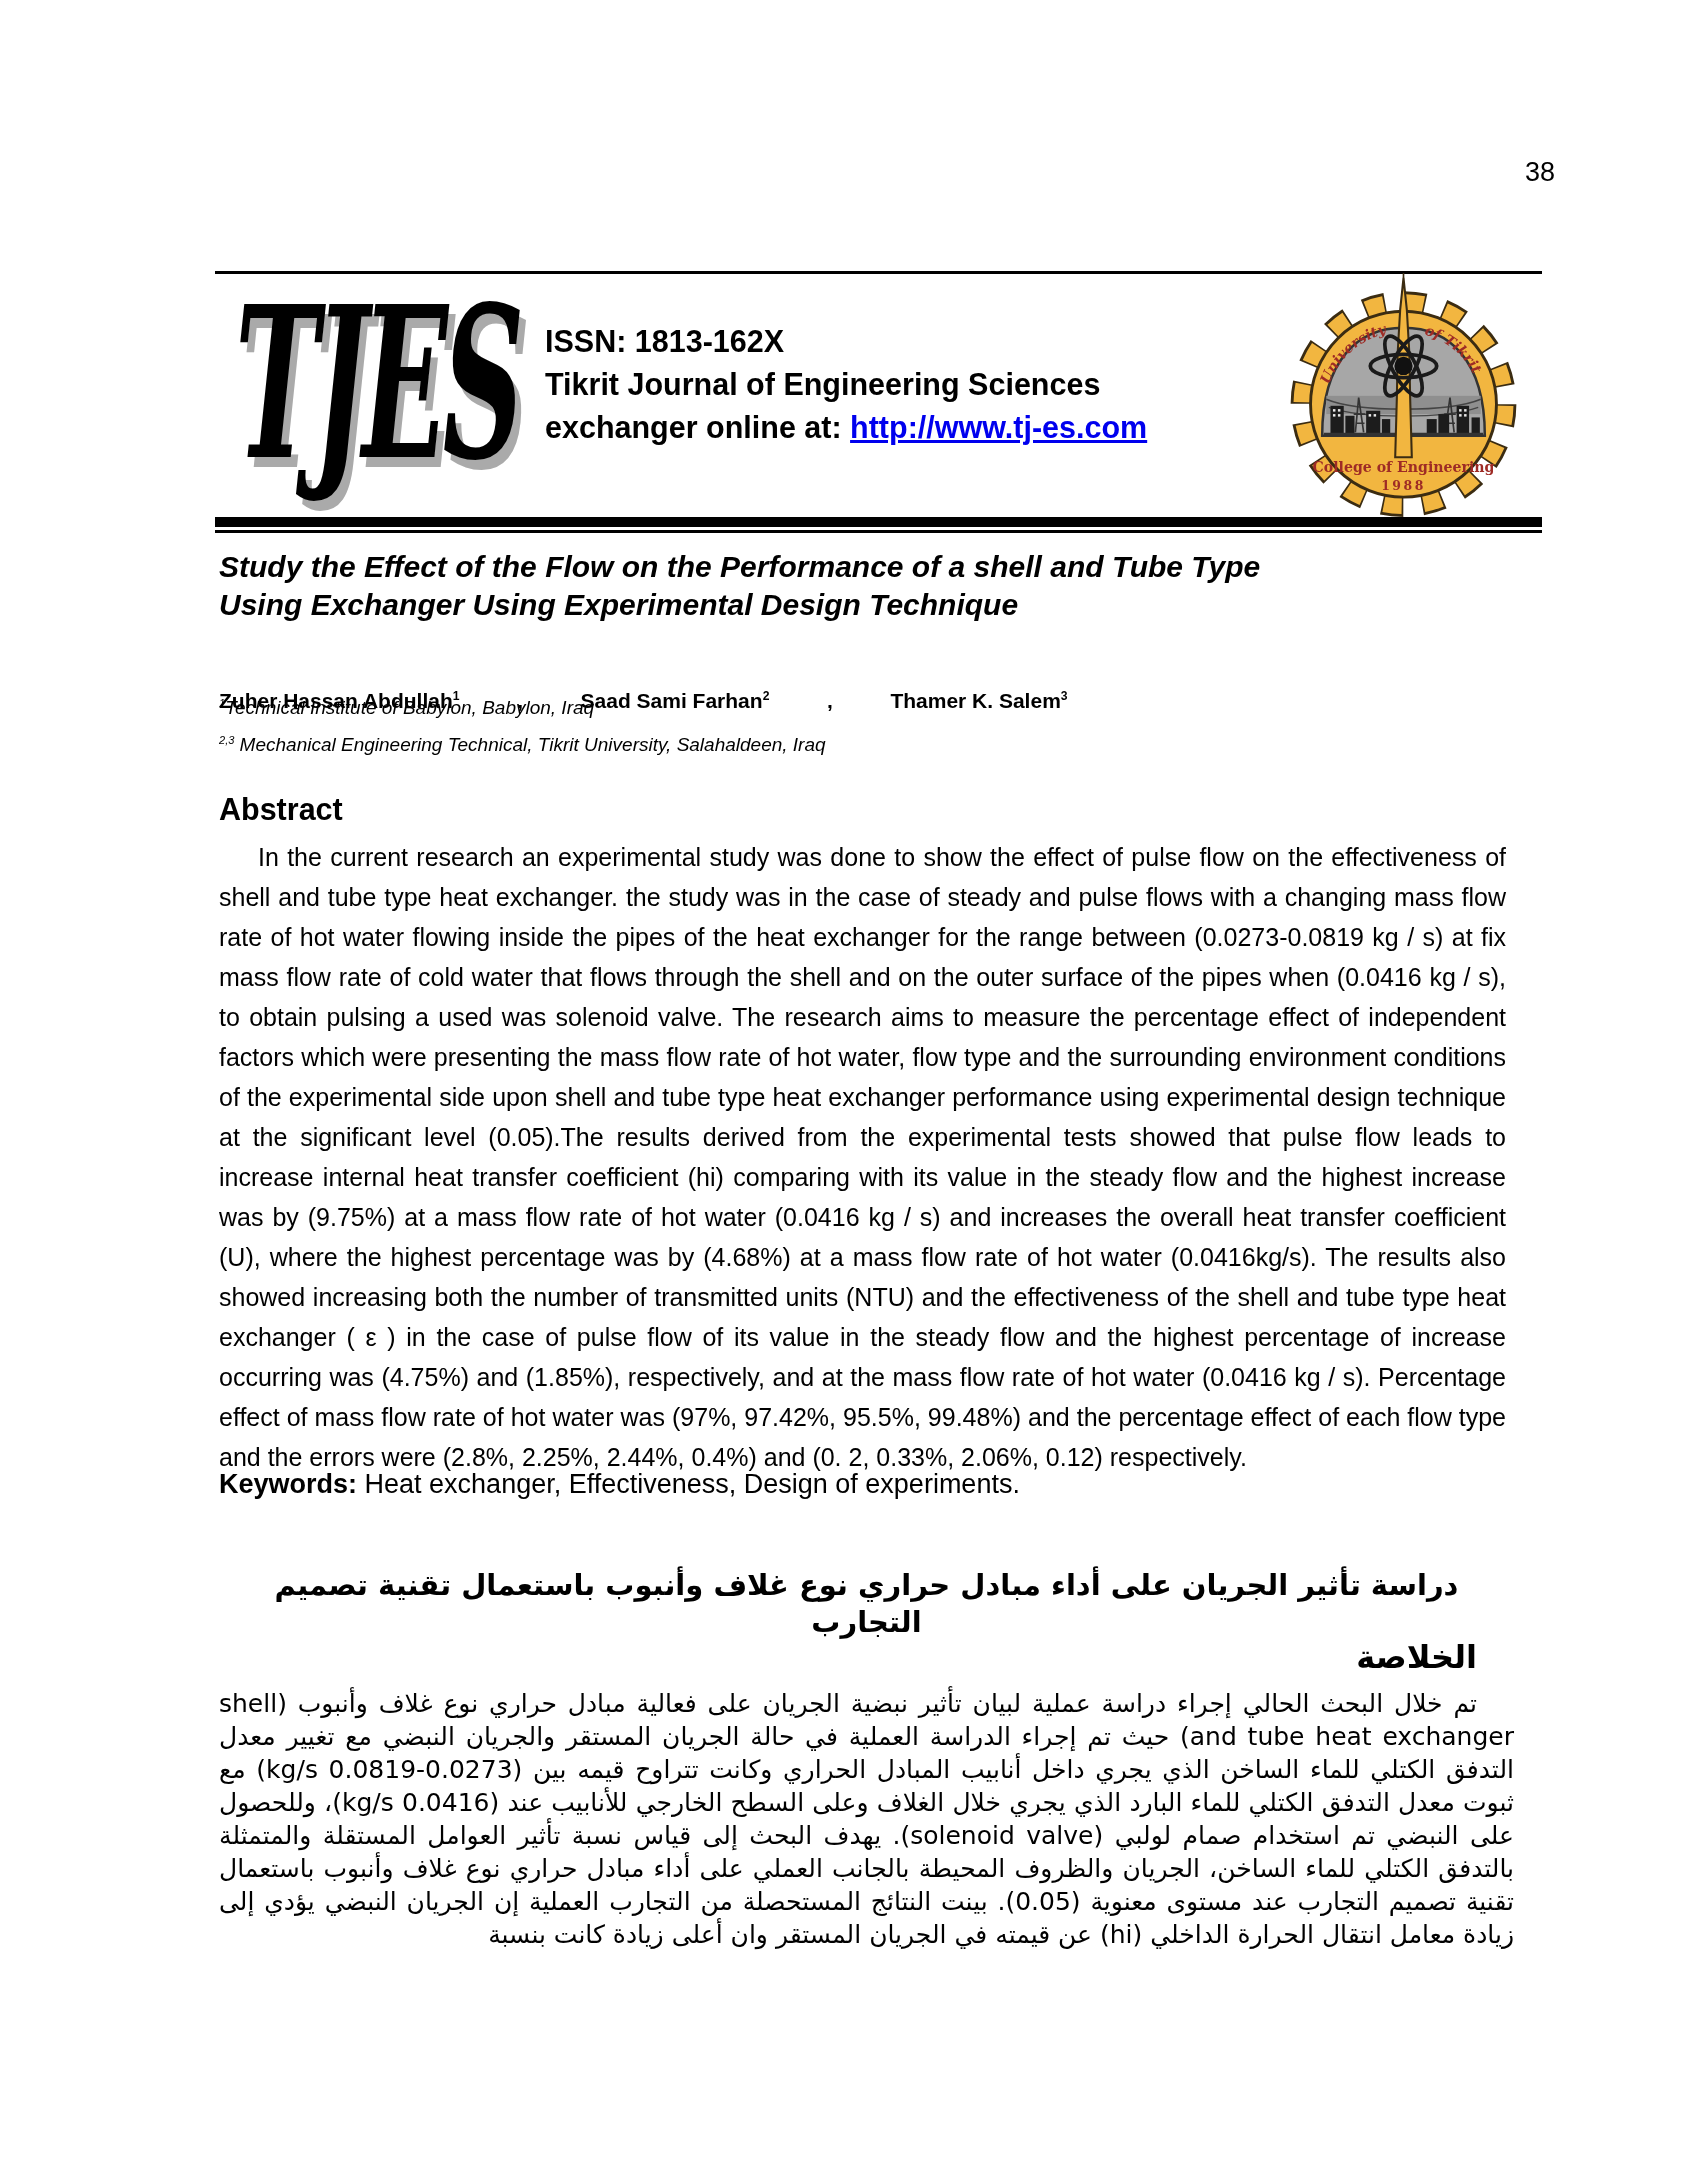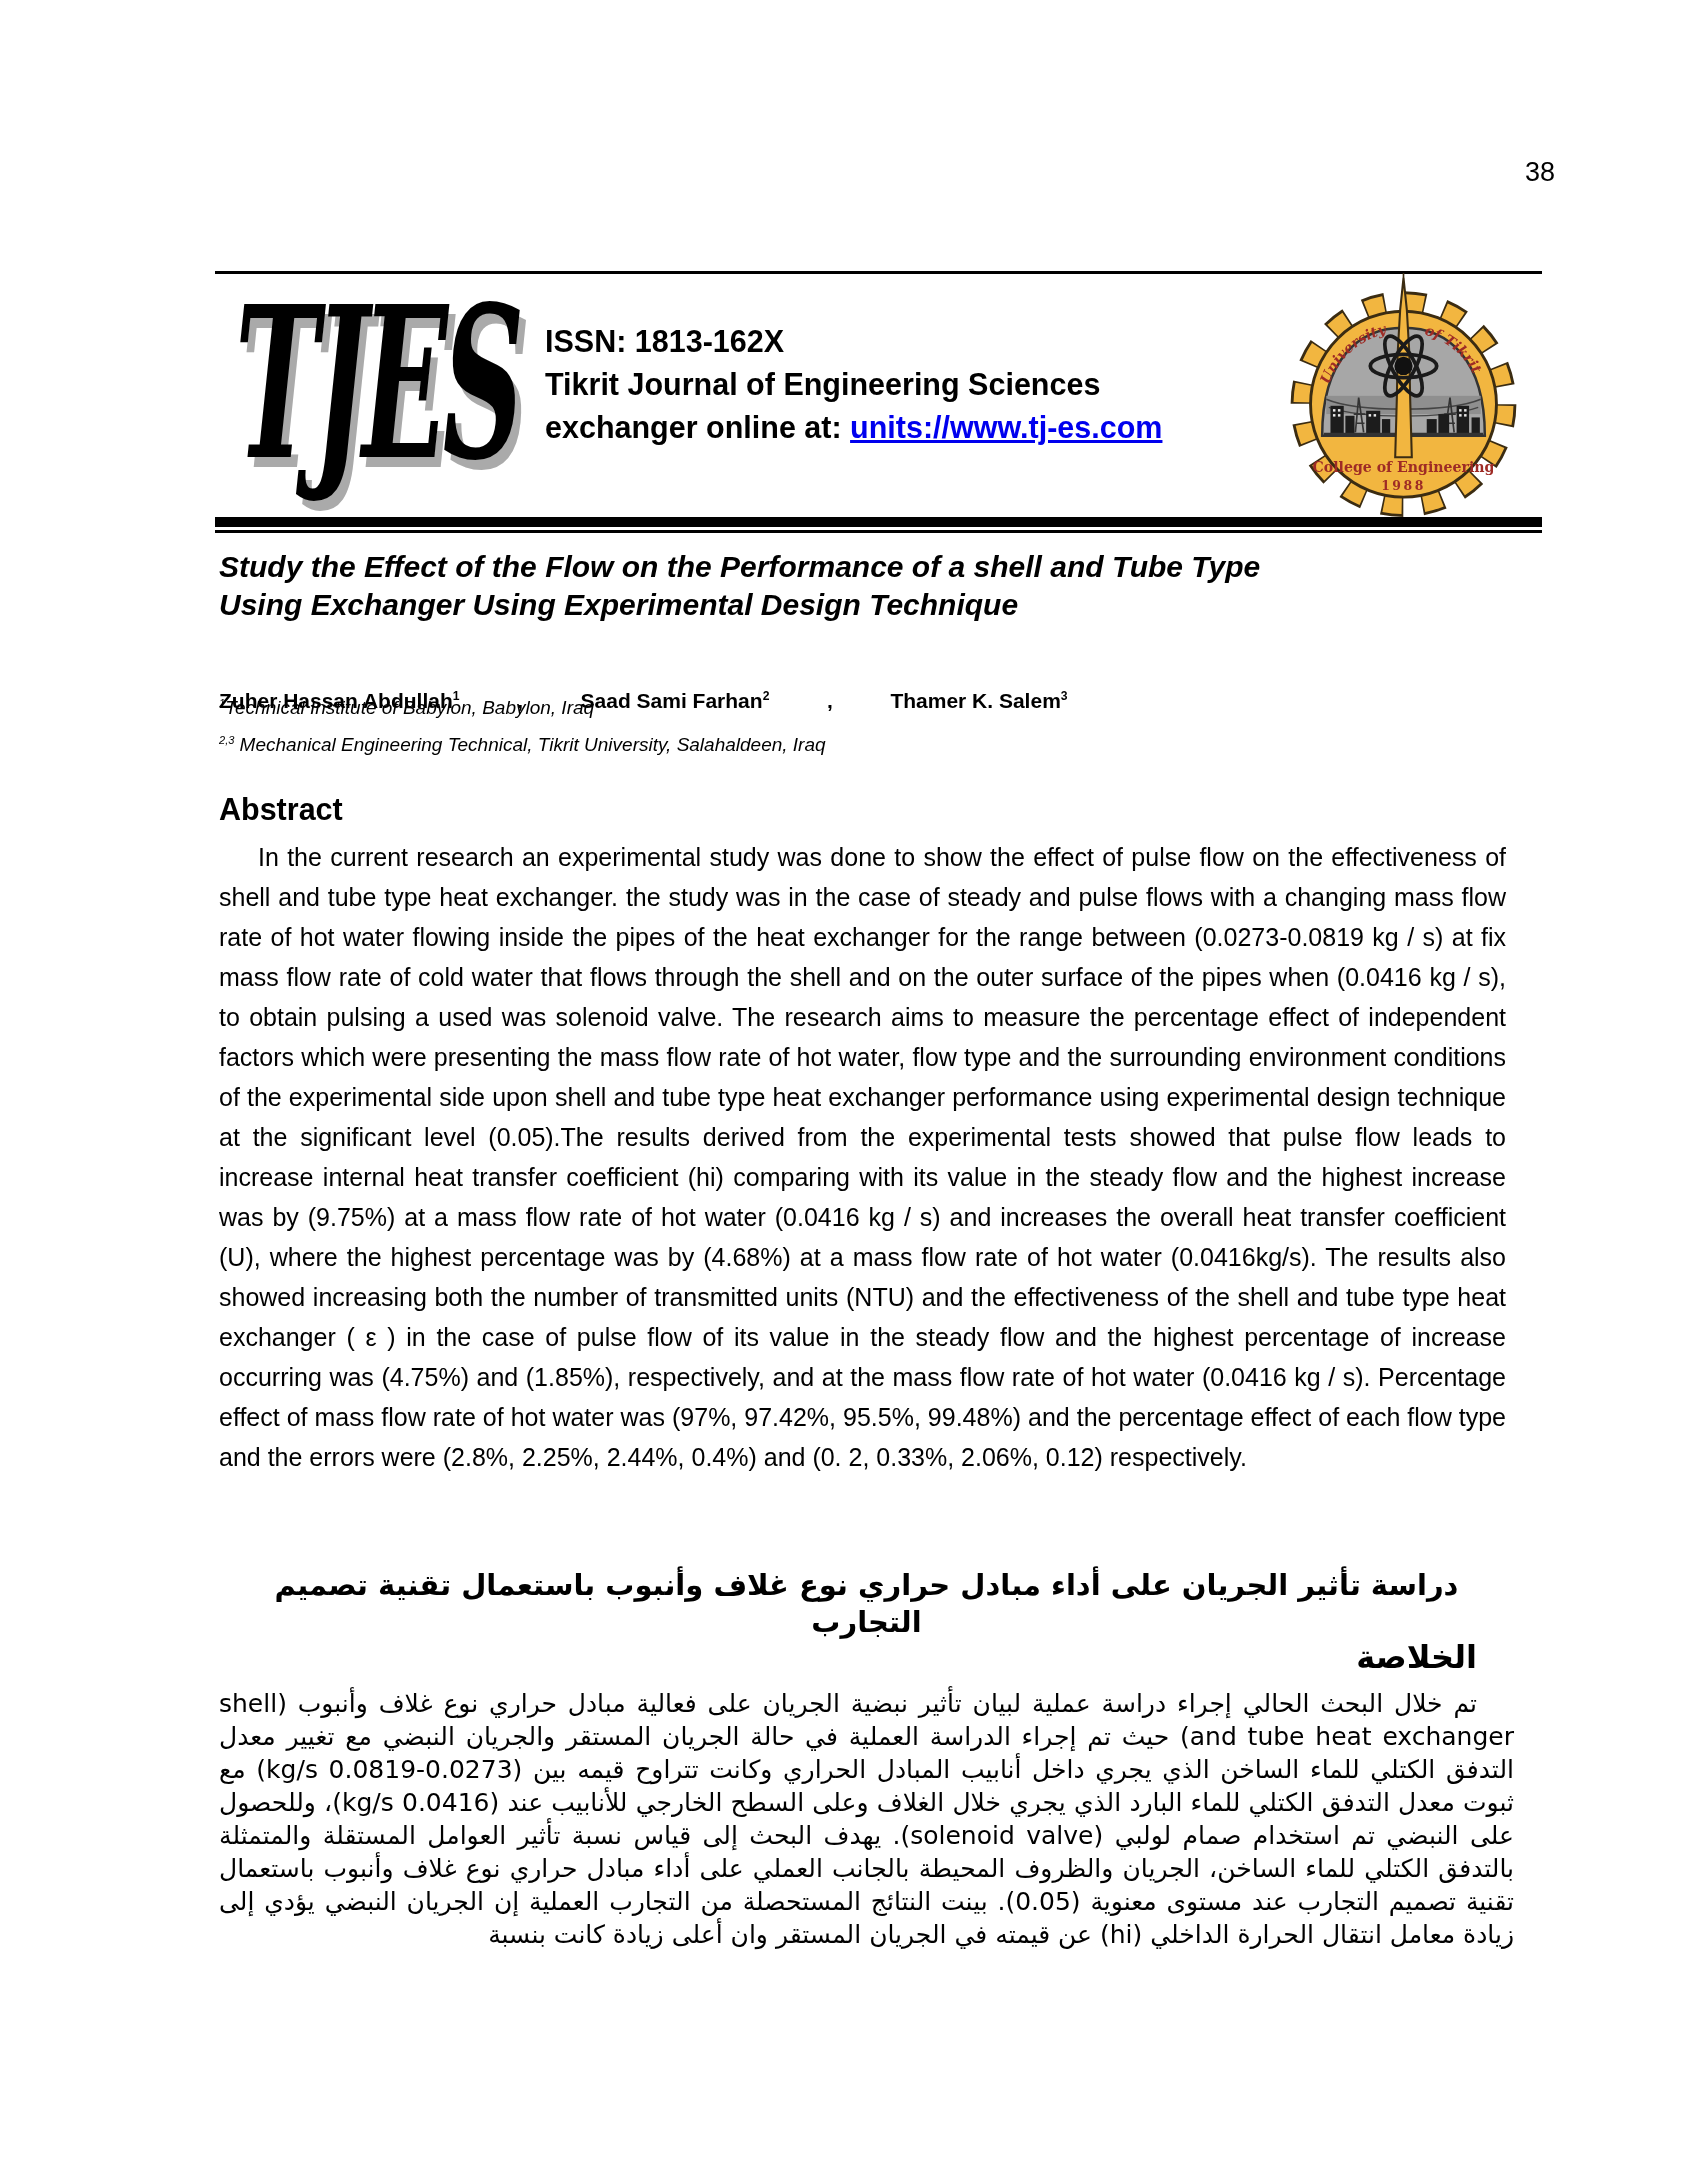--- a/index.html
+++ b/index.html
@@ -69,21 +69,21 @@
 
   <div class="rh-page">38</div>
 
   <div class="rule-top"></div>
 
   <div class="tjes">TJES</div>
 
   <div class="jinfo">
     <div>ISSN: 1813-162X</div>
     <div>Tikrit Journal of Engineering Sciences</div>
-    <div><span>exchanger online at: </span><a href="#" style="color:#0000ee">units://www.tj-es.com</a></div>
+    <div><span>exchanger online at: </span><a href="#" style="color:#0000ee">http://www.tj-es.com</a></div>
   </div>
 
   <svg class="seal" viewBox="0 0 300 300" aria-hidden="true">
 
     <g>
       <circle cx="150" cy="158" r="120" fill="none" stroke="#3b2c12" stroke-width="32" stroke-dasharray="25 22.1"></circle>
       <circle cx="150" cy="158" r="120" fill="none" stroke="#F2B640" stroke-width="25" stroke-dasharray="21 26.1" stroke-dashoffset="-2"></circle>
       <circle cx="150" cy="158" r="112" fill="#F2B640" stroke="#3b2c12" stroke-width="3.5"></circle>
     </g>
 
@@ -159,19 +159,20 @@
   <div class="authors">
     <span>Zuher Hassan Abdullah</span><sup>1</sup><span class="sep">,</span><span>Saad Sami Farhan</span><sup>2</sup><span class="sep">,</span><span>Thamer K. Salem</span><sup>3</sup>
   </div>
 
   <div class="affil affil-1"><sup>1</sup><span>Technical Institute of Babylon, Babylon, Iraq</span></div>
   <div class="affil affil-2"><sup>2,3</sup><span> Mechanical Engineering Technical, Tikrit University, Salahaldeen, Iraq</span></div>
 
   <h2 class="abs-h">Abstract</h2>
   <p class="abs-p">In the current research an experimental study was done to show the effect of pulse flow on the effectiveness of shell and tube type heat exchanger. the study was in the case of steady and pulse flows with a changing mass flow rate of hot water flowing inside the pipes of the heat exchanger for the range between (0.0273-0.0819 kg / s) at fix mass flow rate of cold water that flows through the shell and on the outer surface of the pipes when (0.0416 kg / s), to obtain pulsing a used was solenoid valve. The research aims to measure the percentage effect of independent factors which were presenting the mass flow rate of hot water, flow type and the surrounding environment conditions of the experimental side upon shell and tube type heat exchanger performance using experimental design technique at the significant level (0.05).The results derived from the experimental tests showed that pulse flow leads to increase internal heat transfer coefficient (hi) comparing with its value in the steady flow and the highest increase was by (9.75%) at a mass flow rate of hot water (0.0416 kg / s) and increases the overall heat transfer coefficient (U), where the highest percentage was by (4.68%) at a mass flow rate of hot water (0.0416kg/s). The results also showed increasing both the number of transmitted units (NTU) and the effectiveness of the shell and tube type heat exchanger ( ε ) in the case of pulse flow of its value in the steady flow and the highest percentage of increase occurring was (4.75%) and (1.85%), respectively, and at the mass flow rate of hot water (0.0416 kg / s). Percentage effect of mass flow rate of hot water was (97%, 97.42%, 95.5%, 99.48%) and the percentage effect of each flow type and the errors were (2.8%, 2.25%, 2.44%, 0.4%) and (0. 2, 0.33%, 2.06%, 0.12) respectively.</p>
 
+  <p class="kw"><b>Keywords:</b><span> Heat exchanger, Effectiveness, Design of experiments.</span></p>
 
   <div class="ar ar-title">دراسة تأثير الجريان على أداء مبادل حراري نوع غلاف وأنبوب باستعمال تقنية تصميم التجارب</div>
   <div class="ar ar-h">الخلاصة</div>
   <p class="ar ar-p">تم خلال البحث الحالي إجراء دراسة عملية لبيان تأثير نبضية الجريان على فعالية مبادل حراري نوع غلاف وأنبوب (shell and tube heat exchanger) حيث تم إجراء الدراسة العملية في حالة الجريان المستقر والجريان النبضي مع تغيير معدل التدفق الكتلي للماء الساخن الذي يجري داخل أنابيب المبادل الحراري وكانت تتراوح قيمه بين (0.0273-0.0819 kg/s) مع ثبوت معدل التدفق الكتلي للماء البارد الذي يجري خلال الغلاف وعلى السطح الخارجي للأنابيب عند (0.0416 kg/s)، وللحصول على النبضي تم استخدام صمام لولبي (solenoid valve). يهدف البحث إلى قياس نسبة تأثير العوامل المستقلة والمتمثلة بالتدفق الكتلي للماء الساخن، الجريان والظروف المحيطة بالجانب العملي على أداء مبادل حراري نوع غلاف وأنبوب باستعمال تقنية تصميم التجارب عند مستوى معنوية (0.05). بينت النتائج المستحصلة من التجارب العملية إن الجريان النبضي يؤدي إلى زيادة معامل انتقال الحرارة الداخلي (hi) عن قيمته في الجريان المستقر وان أعلى زيادة كانت بنسبة</p>
 
 </div>
 
 
 </body></html>

